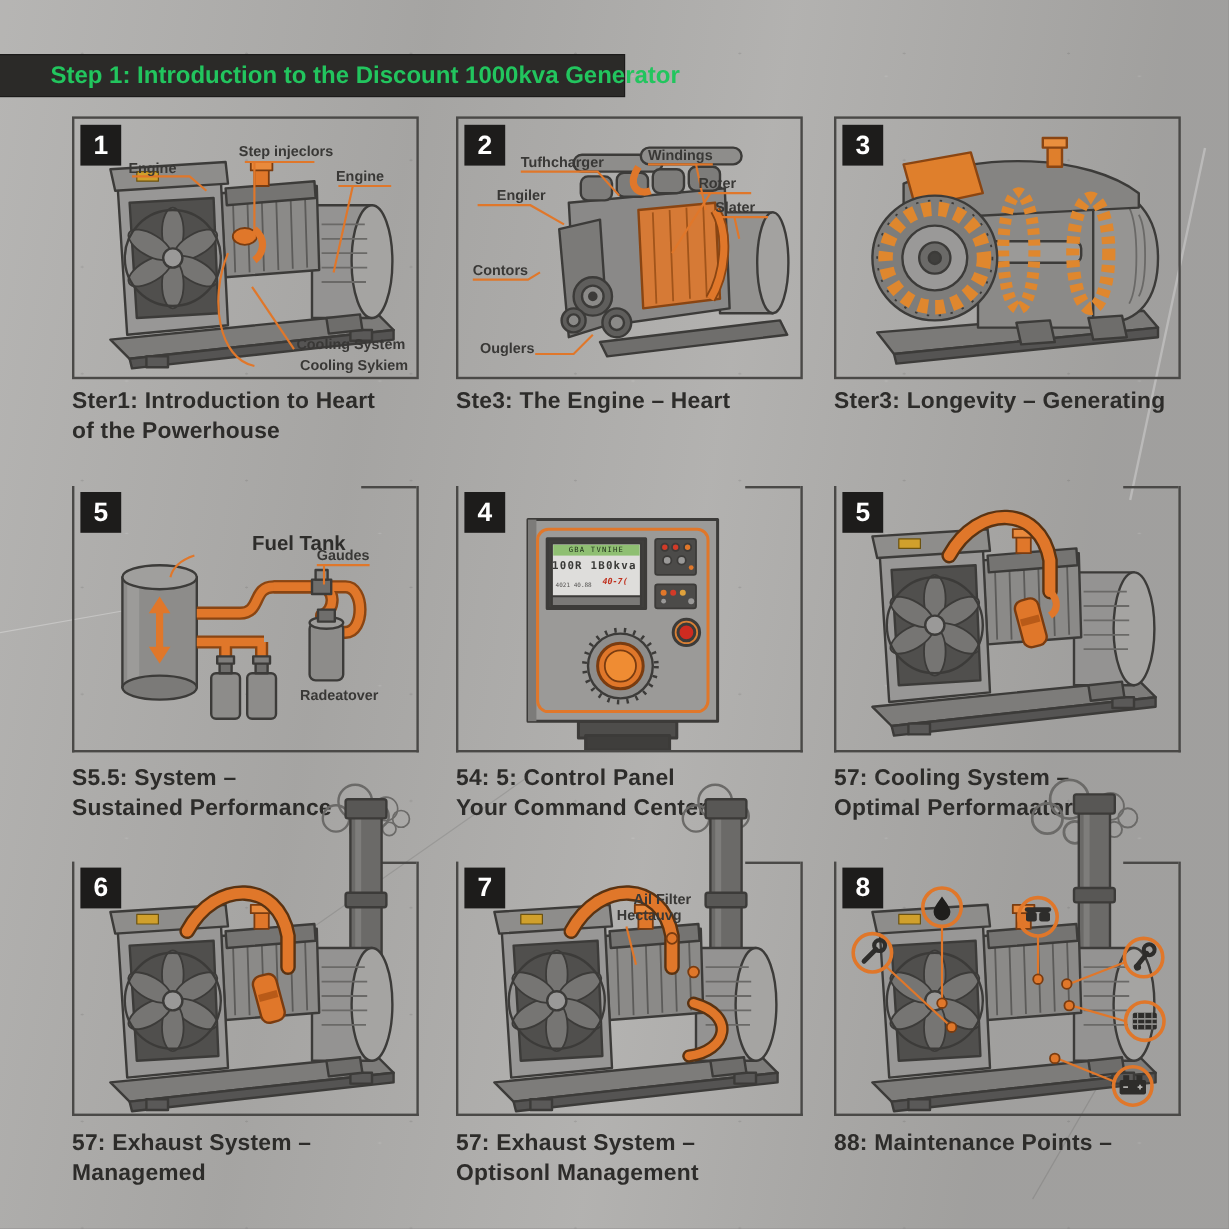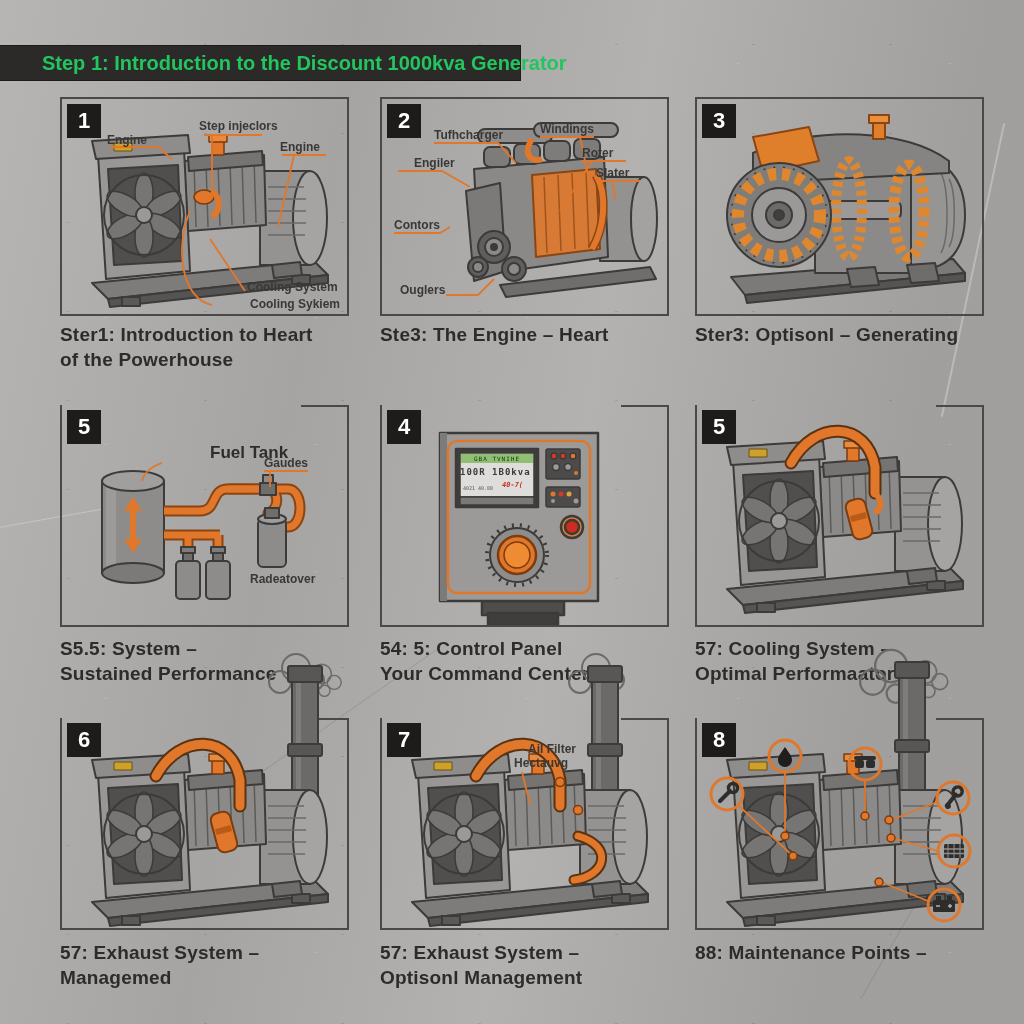--- a/index.html
+++ b/index.html
@@ -204,21 +204,21 @@
         <circle cx="82" cy="116" r="41" fill="none" stroke="#df872e" stroke-width="12" stroke-dasharray="8 6"></circle>
         <circle cx="82" cy="116" r="27" fill="#9a9998"></circle>
         <circle cx="82" cy="116" r="13" fill="#6b6a68"></circle>
         <circle cx="82" cy="116" r="5" fill="#403f3d"></circle>
         <polygon points="150,170 178,168 182,186 154,188" fill="#6e6d6b"></polygon>
         <polygon points="210,166 238,164 242,182 214,184" fill="#6e6d6b"></polygon>
       </g>
     </svg>
   </div>
   <div class="caption" style="left:695px;top:322px;">
-    <div>Ster3: Optisonl – Generating</div>
+    <div>Ster3: Longevity – Generating</div>
   </div>
 
   <div class="panel open-top" style="left:60px;top:405px;height:220px;">
     <div class="top-bracket"></div>
     <div class="badge">5</div>
     <svg class="illus" width="285" height="220" viewBox="0 0 285 220">
       <g stroke="#3c3b39" stroke-width="2" stroke-linejoin="round">
         <rect x="40" y="76" width="62" height="92" fill="#8d8c8a"></rect>
         <rect x="44" y="80" width="10" height="84" fill="#9c9b99" stroke="none"></rect>
         <ellipse cx="71" cy="168" rx="31" ry="10" fill="#7b7a78"></ellipse>

